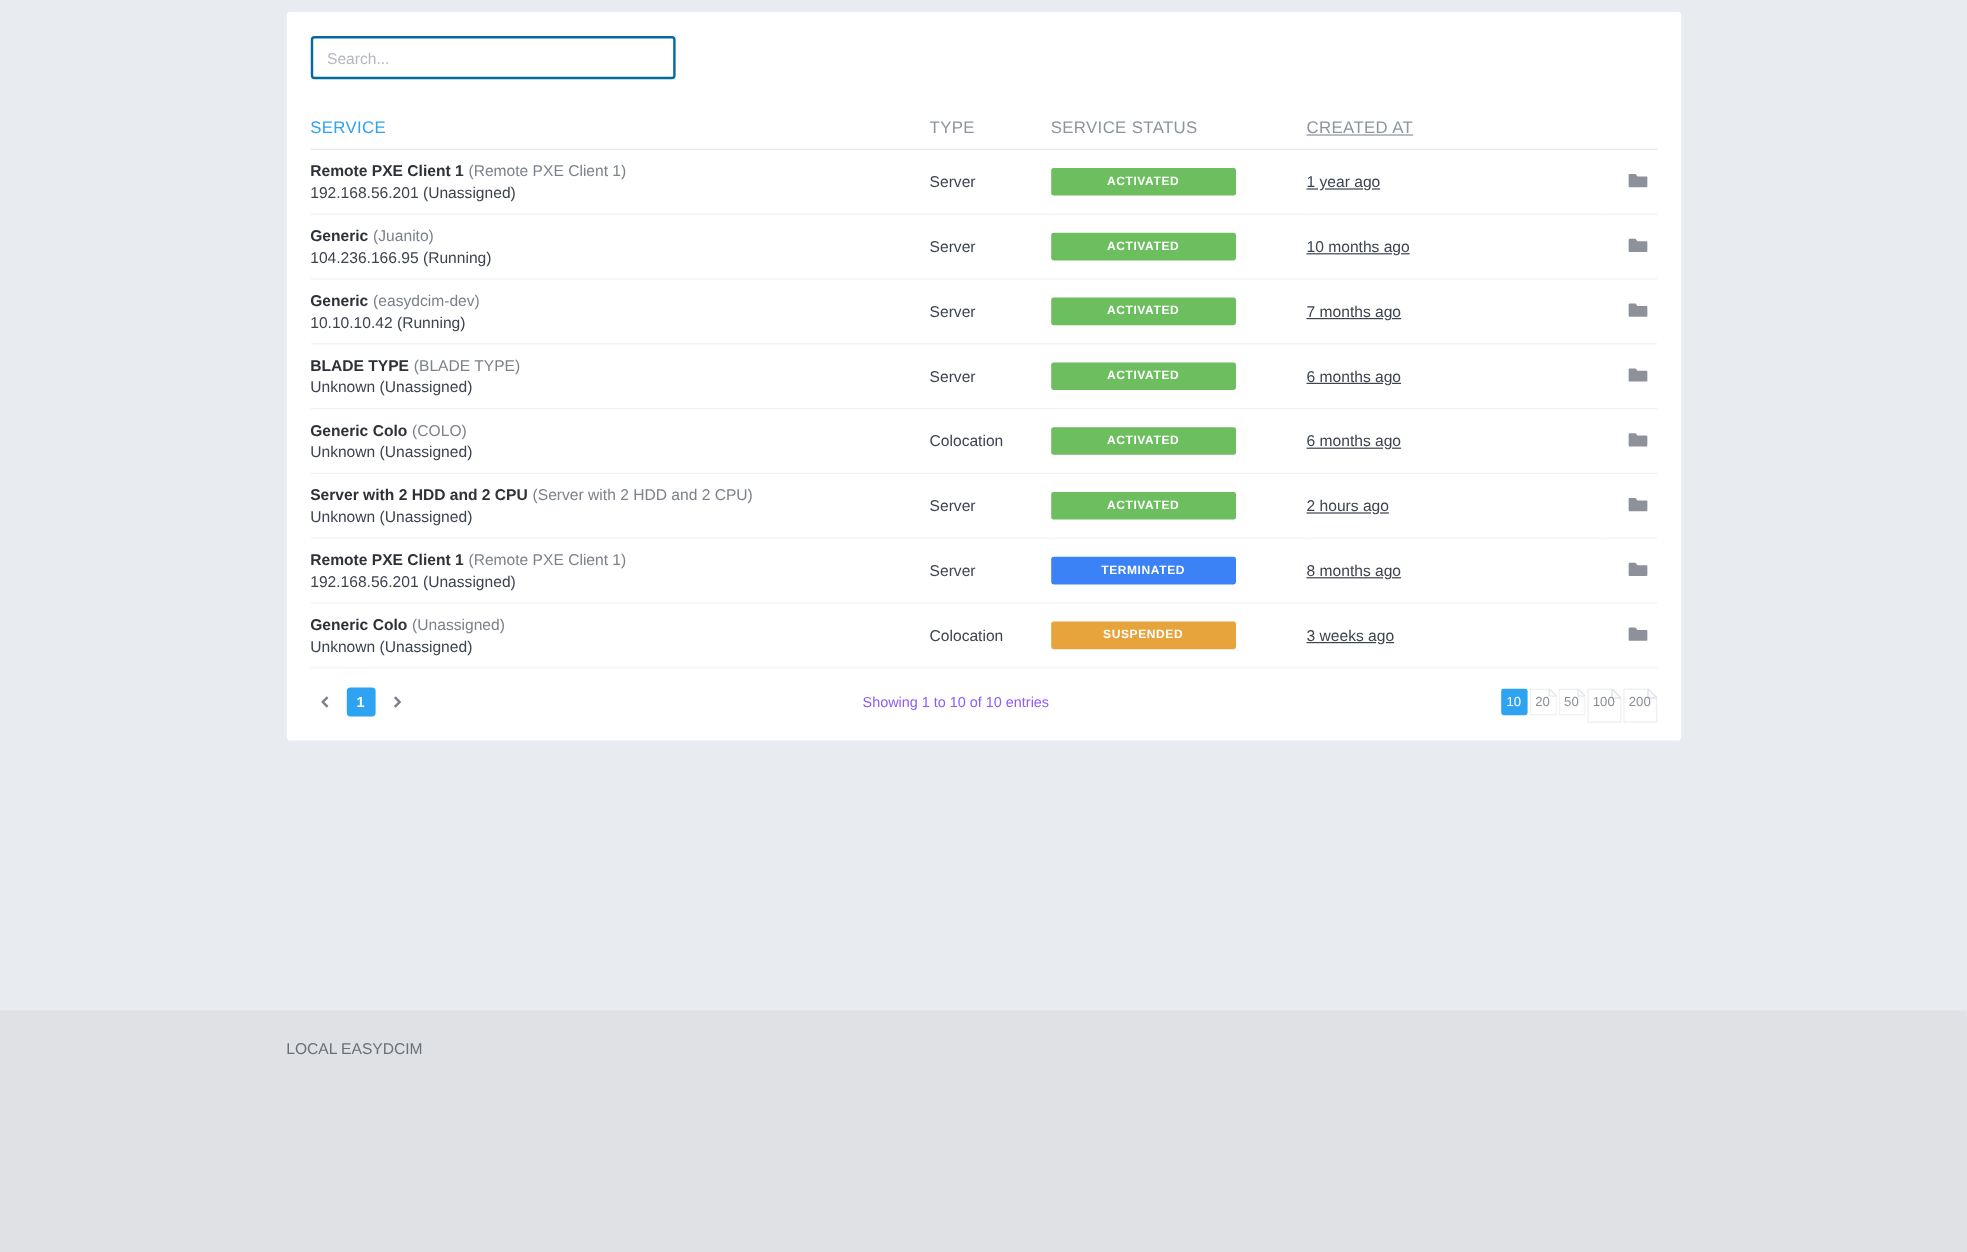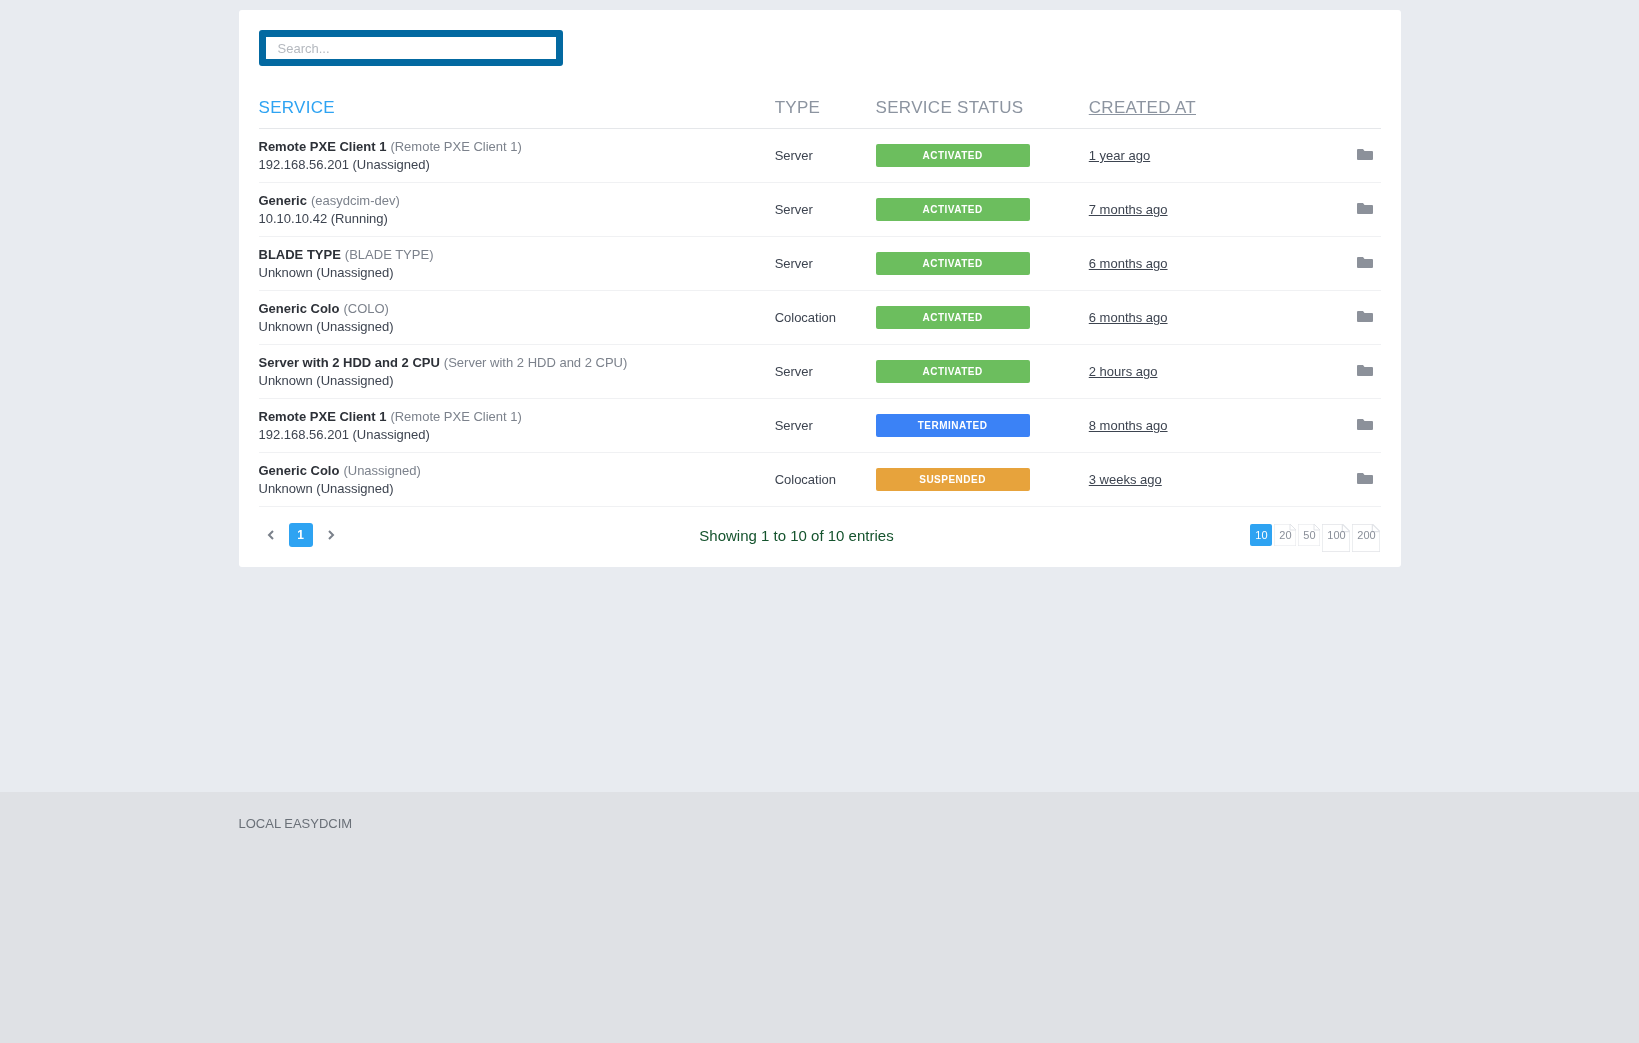--- a/index.html
+++ b/index.html
@@ -18,34 +18,34 @@
       background: #fff;
       border-radius: 3px;
       padding: 20px;
     }
     .search-box {
       margin-bottom: 22px;
     }
     .search-box input {
       width: 304px;
       height: 36px;
-      border: 7px solid #0369a1;
+      border: 2px solid #0369a1;
       border-radius: 3px;
       padding: 0 12px;
       font-size: 13px;
       color: #444;
       outline: none;
     }
     .search-box input::placeholder { color: #b5b9bf; }
 
     table { width: 100%; border-collapse: collapse; }
     thead th {
       text-align: left;
       font-weight: 500;
-      font-size: 17px;
+      font-size: 14px;
       color: #8c94a0;
       letter-spacing: .3px;
       padding: 10px 8px 10px 0;
       border-bottom: 1px solid #e5e7ea;
     }
     thead th.sortable {
       color: #2ea3f2;
       cursor: pointer;
     }
     tbody tr {
@@ -106,21 +106,21 @@
       align-items: center;
       justify-content: center;
       font-size: 12px;
       color: #7a808a;
       cursor: pointer;
       border-radius: 3px;
     }
     .page-num.active { background: #2ea3f2; color: #fff; font-weight: 600; }
     .page-nav svg { display: block; }
 
-    .entries-label { color: #14532d; font-size: 15px; }
+    .entries-label { color: #8b5cf6; font-size: 12px; }
 
     .page-size {
       display: flex;
       gap: 2px;
     }
     .ps-opt {
       position: relative;
       width: 22px; height: 22px;
       font-size: 11px;
       color: #8a8f99;
@@ -177,20 +177,32 @@
             </td>
             <td class="col-type">Server</td>
             <td class="col-status"><span class="badge badge-ACTIVATED">ACTIVATED</span></td>
             <td class="col-created">1 year ago</td>
             <td class="col-actions"><span class="folder-icon"><svg width="16" height="14" viewBox="0 0 16 14">
                   <path d="M1 2 h5 l1.5 2 H15 a1 1 0 0 1 1 1 v7 a1 1 0 0 1 -1 1 H1 a1 1 0 0 1 -1 -1 V3 a1 1 0 0 1 1 -1 z" fill="#8c919a"></path>
                 </svg></span></td>
           </tr>
           <tr>
             <td class="col-service">
+              <div><span class="svc-name">Generic</span><span class="svc-sub">(Juanito)</span></div>
+              <span class="svc-line2">104.236.166.95 (Running)</span>
+            </td>
+            <td class="col-type">Server</td>
+            <td class="col-status"><span class="badge badge-ACTIVATED">ACTIVATED</span></td>
+            <td class="col-created">10 months ago</td>
+            <td class="col-actions"><span class="folder-icon"><svg width="16" height="14" viewBox="0 0 16 14">
+                  <path d="M1 2 h5 l1.5 2 H15 a1 1 0 0 1 1 1 v7 a1 1 0 0 1 -1 1 H1 a1 1 0 0 1 -1 -1 V3 a1 1 0 0 1 1 -1 z" fill="#8c919a"></path>
+                </svg></span></td>
+          </tr>
+          <tr>
+            <td class="col-service">
               <div><span class="svc-name">Generic</span><span class="svc-sub">(easydcim-dev)</span></div>
               <span class="svc-line2">10.10.10.42 (Running)</span>
             </td>
             <td class="col-type">Server</td>
             <td class="col-status"><span class="badge badge-ACTIVATED">ACTIVATED</span></td>
             <td class="col-created">7 months ago</td>
             <td class="col-actions"><span class="folder-icon"><svg width="16" height="14" viewBox="0 0 16 14">
                   <path d="M1 2 h5 l1.5 2 H15 a1 1 0 0 1 1 1 v7 a1 1 0 0 1 -1 1 H1 a1 1 0 0 1 -1 -1 V3 a1 1 0 0 1 1 -1 z" fill="#8c919a"></path>
                 </svg></span></td>
           </tr>

